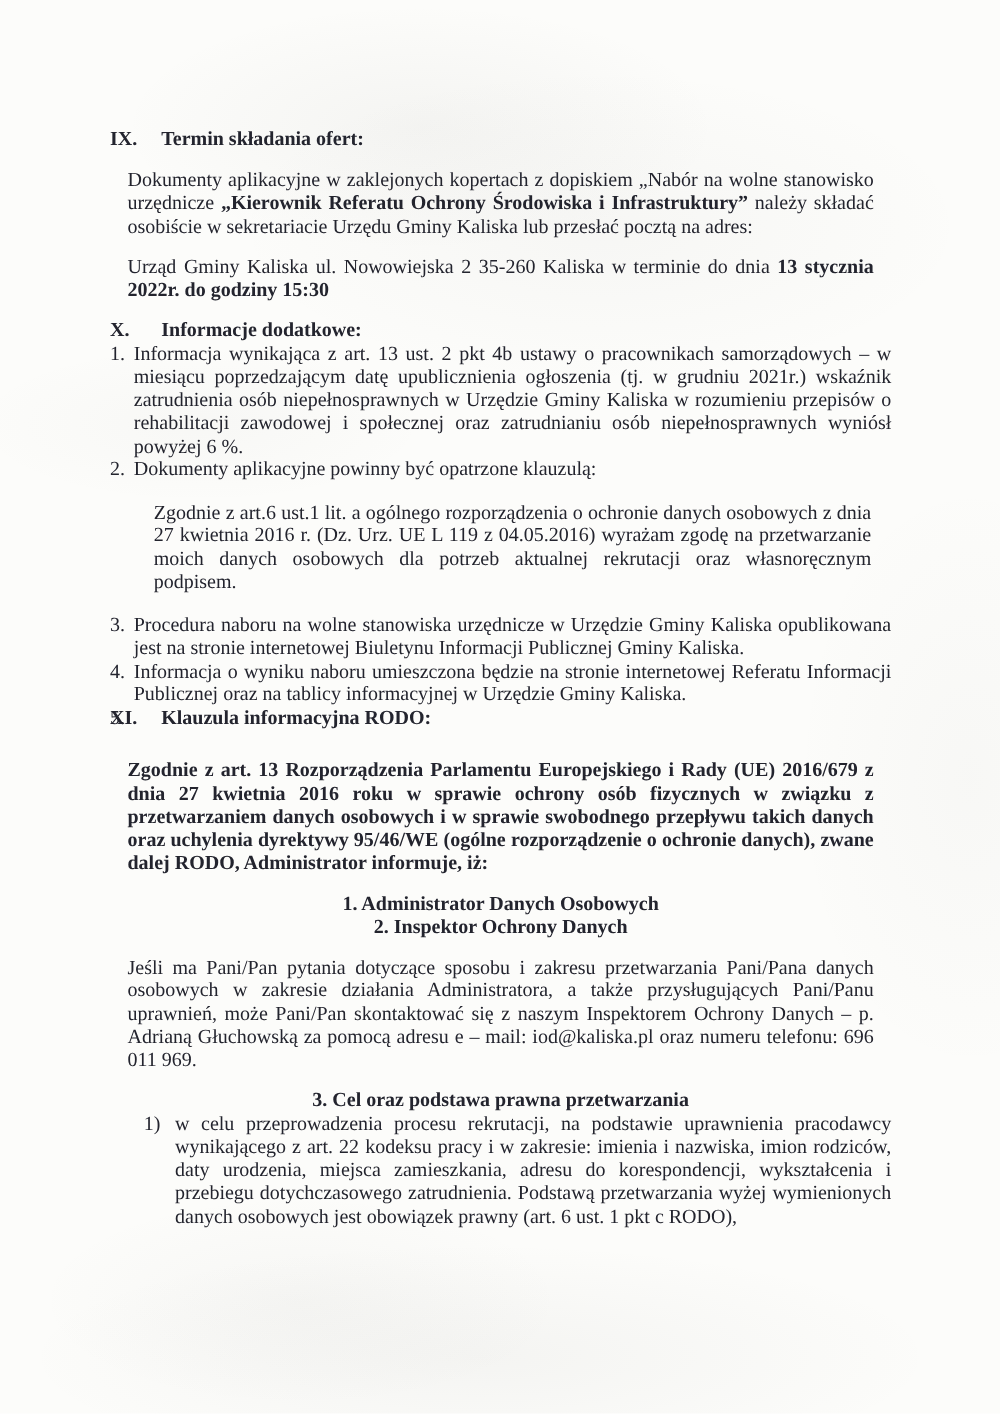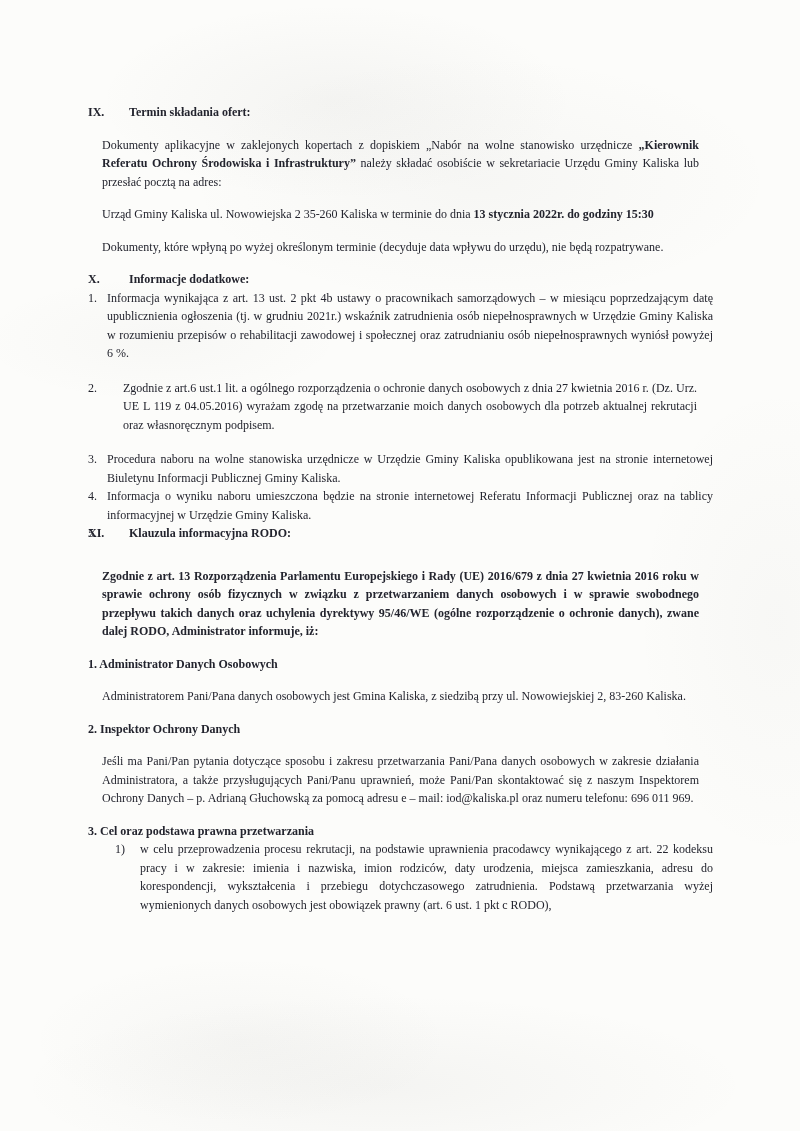--- a/index.html
+++ b/index.html
@@ -28,21 +28,21 @@
       radial-gradient(ellipse 520px 130px at 48% 96%, rgba(110,110,104,0.055), transparent 70%),
       radial-gradient(ellipse 200px 340px at 97% 55%, rgba(110,110,104,0.03),  transparent 70%),
       radial-gradient(ellipse 300px 120px at 30% 92%, rgba(110,110,104,0.04),  transparent 70%);
   }
   .content {
     position: absolute;
     left: 88px;
     top: 103px;
     width: 625px;
     font-family: "Liberation Serif", "DejaVu Serif", serif;
-    font-size: 12px;
+    font-size: 16px;
     line-height: 18.5px;
     color: #23242e;
     text-align: justify;
   }
   .content p { margin: 14px; }
   section.sec { margin: 0; }
   .sec-x  { margin-top: 25px; }
   .sec-xi { margin-top: 26px; }
   .sec-heading {
     font-weight: bold;
@@ -62,21 +62,21 @@
     padding-left: 19px;
   }
   .item > .num {
     position: absolute;
     left: 0;
     top: 0;
   }
   .item .sub { margin: 16px; }
   .subhead {
     font-weight: bold;
-    text-align: left;
+    text-align: center;
   }
   
   .xi-item {
     position: relative;
     margin-left: 27px;
     padding-left: 25px;
   }
   .xi-item > .num {
     position: absolute;
     left: 0;
@@ -86,46 +86,44 @@
 </head>
 <body>
 
 <div class="page">
   <div class="content">
 
     <section class="sec sec-ix">
       <div class="sec-heading"><span class="sec-num">IX.</span><span class="sec-title">Termin składania ofert:</span></div>
       <p class="para"><span>Dokumenty aplikacyjne w zaklejonych kopertach z dopiskiem „Nabór na wolne stanowisko urzędnicze </span><b>„Kierownik Referatu Ochrony Środowiska i Infrastruktury”</b><span> należy składać osobiście w sekretariacie Urzędu Gminy Kaliska lub przesłać pocztą na adres:</span></p>
       <p class="para"><span>Urząd Gminy Kaliska ul. Nowowiejska 2 35-260 Kaliska w terminie do dnia </span><b>13 stycznia 2022r. do godziny 15:30</b></p>
-      <p class="para">Dokumenty, które wpłyną po wyżej określonym terminie (decyduje data wpływu do urzędu), nie będą rozpatrywane.</p>
     </section>
 
     <section class="sec sec-x">
       <div class="sec-heading"><span class="sec-num">X.</span><span class="sec-title">Informacje dodatkowe:</span></div>
 
       <div class="item"><span class="num">1.</span><span class="txt">Informacja wynikająca z art. 13 ust. 2 pkt 4b ustawy o pracownikach samorządowych – w miesiącu poprzedzającym datę upublicznienia ogłoszenia (tj. w grudniu 2021r.) wskaźnik zatrudnienia osób niepełnosprawnych w Urzędzie Gminy Kaliska w rozumieniu przepisów o rehabilitacji zawodowej i społecznej oraz zatrudnianiu osób niepełnosprawnych wyniósł powyżej 6 %.</span></div>
 
-      <div class="item"><span class="num">2.</span>
+      <div class="item"><span class="num">2.</span><span class="txt">Dokumenty aplikacyjne powinny być opatrzone klauzulą:</span>
         <p class="sub">Zgodnie z art.6 ust.1 lit. a ogólnego rozporządzenia o ochronie danych osobowych z dnia 27 kwietnia 2016 r. (Dz. Urz. UE L 119 z 04.05.2016) wyrażam zgodę na przetwarzanie moich danych osobowych dla potrzeb aktualnej rekrutacji oraz własnoręcznym podpisem.</p>
       </div>
 
       <div class="item"><span class="num">3.</span><span class="txt">Procedura naboru na wolne stanowiska urzędnicze w Urzędzie Gminy Kaliska opublikowana jest na stronie internetowej Biuletynu Informacji Publicznej Gminy Kaliska.</span></div>
 
       <div class="item"><span class="num">4.</span><span class="txt">Informacja o wyniku naboru umieszczona będzie na stronie internetowej Referatu Informacji Publicznej oraz na tablicy informacyjnej w Urzędzie Gminy Kaliska.</span></div>
 
       <div class="item"><span class="num">5.</span></div>
     </section>
 
     <section class="sec sec-xi">
       <div class="sec-heading"><span class="sec-num">XI.</span><span class="sec-title">Klauzula informacyjna RODO:</span></div>
 
       <p class="para bold-para">Zgodnie z art. 13 Rozporządzenia Parlamentu Europejskiego i Rady (UE) 2016/679 z dnia 27 kwietnia 2016 roku w sprawie ochrony osób fizycznych w związku z przetwarzaniem danych osobowych i w sprawie swobodnego przepływu takich danych oraz uchylenia dyrektywy 95/46/WE (ogólne rozporządzenie o ochronie danych), zwane dalej RODO, Administrator informuje, iż:</p>
 
       <div class="subhead">1. Administrator Danych Osobowych</div>
-      <p class="para">Administratorem Pani/Pana danych osobowych jest Gmina Kaliska, z siedzibą przy ul. Nowowiejskiej 2, 83-260 Kaliska.</p>
 
       <div class="subhead">2. Inspektor Ochrony Danych</div>
       <p class="para">Jeśli ma Pani/Pan pytania dotyczące sposobu i zakresu przetwarzania Pani/Pana danych osobowych w zakresie działania Administratora, a także przysługujących Pani/Panu uprawnień, może Pani/Pan skontaktować się z naszym Inspektorem Ochrony Danych – p. Adrianą Głuchowską za pomocą adresu e – mail: iod@kaliska.pl oraz numeru telefonu: 696 011 969.</p>
 
       <div class="subhead">3. Cel oraz podstawa prawna przetwarzania</div>
       <div class="xi-item"><span class="num">1)</span><span class="txt">w celu przeprowadzenia procesu rekrutacji, na podstawie uprawnienia pracodawcy wynikającego z art. 22 kodeksu pracy i w zakresie: imienia i nazwiska, imion rodziców, daty urodzenia, miejsca zamieszkania, adresu do korespondencji, wykształcenia i przebiegu dotychczasowego zatrudnienia. Podstawą przetwarzania wyżej wymienionych danych osobowych jest obowiązek prawny (art. 6 ust. 1 pkt c RODO),</span></div>
     </section>
 
   </div>
 </div>

